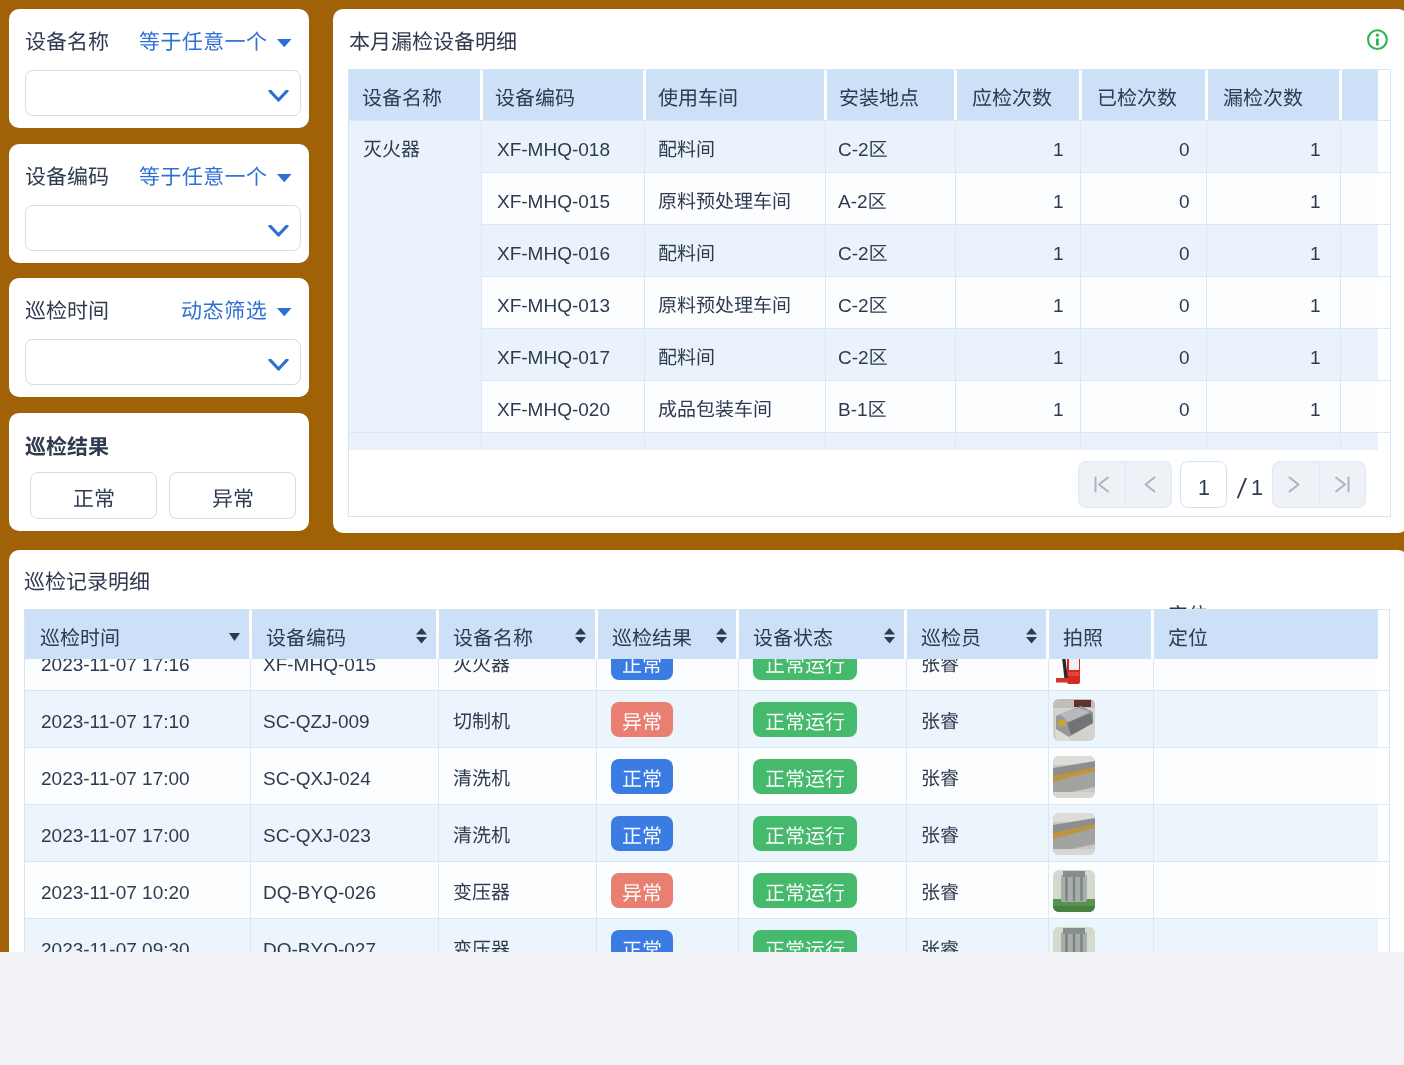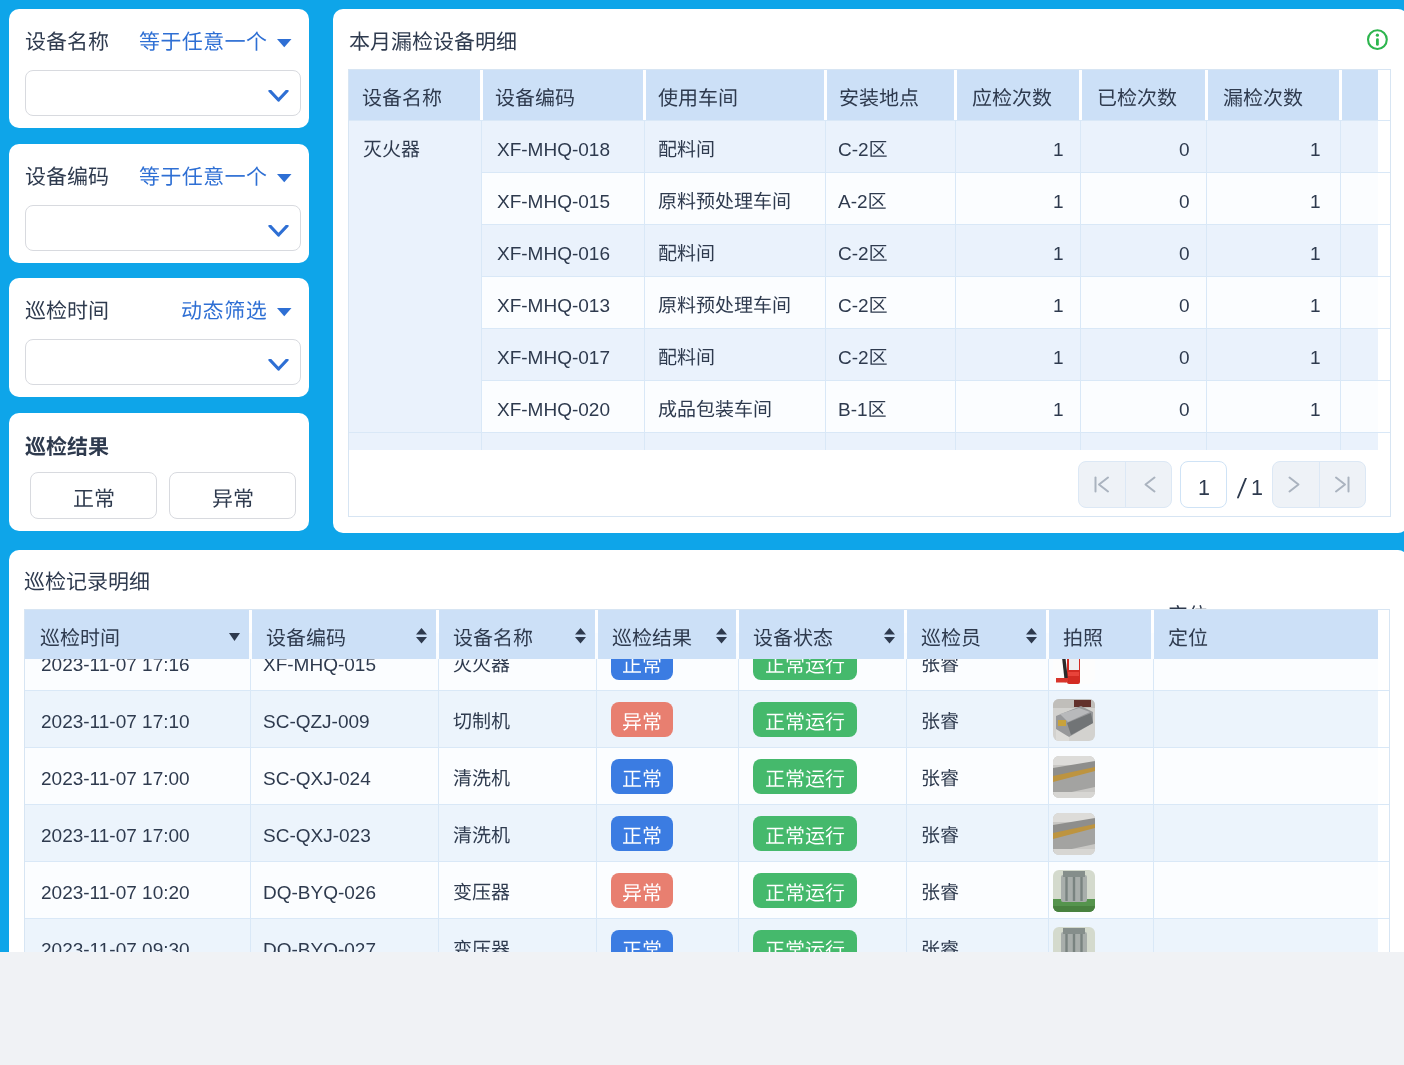--- a/index.html
+++ b/index.html
@@ -1,15 +1,15 @@
 <!DOCTYPE html>
 <html><head><meta charset="utf-8"><title>dash</title><style>
 *{margin:0;padding:0;box-sizing:border-box}
 html,body{width:1404px;height:1065px;background:#f0f2f5;font-family:"Liberation Sans",sans-serif;overflow:hidden}
-#page{position:relative;width:1404px;height:952px;background:#0ea5e9;overflow:hidden}
+#page{position:relative;width:1404px;height:952px;background:#a16207;overflow:hidden}
 </style></head>
 <body>
 <div id="page">
 <svg width="0" height="0" style="position:absolute">
       <defs>
         <path id="g4e00" d="M44 431H960V349H44Z"></path>
         <path id="g4e2a" d="M506 841 573 810Q518 719 442 637Q367 556 276 490Q186 424 91 377Q82 394 66 413Q51 432 35 446Q130 487 218 548Q307 608 382 683Q456 758 506 841ZM528 786Q595 704 666 641Q737 579 813 531Q889 484 969 444Q954 432 939 413Q923 394 914 376Q833 419 757 471Q682 523 609 592Q536 661 463 753ZM460 545H538V-79H460Z"></path>
         <path id="g4e8e" d="M55 441H946V366H55ZM470 744H549V30Q549 -11 537 -31Q524 -51 496 -61Q468 -71 418 -73Q367 -75 290 -75Q288 -64 283 -50Q278 -36 271 -21Q265 -7 259 4Q300 2 337 2Q374 2 402 2Q429 3 440 3Q457 3 463 9Q470 14 470 30ZM124 769H876V694H124Z"></path>
         <path id="g4efb" d="M864 815 920 752Q865 733 798 717Q730 701 656 687Q582 673 507 662Q431 651 359 643Q357 656 350 675Q343 693 337 706Q407 715 480 727Q554 739 624 753Q695 767 756 783Q818 799 864 815ZM304 412H960V340H304ZM343 31H944V-41H343ZM601 705H677V11H601ZM186 574 260 648 260 647V-80H186ZM295 840 367 817Q332 729 284 645Q237 561 182 487Q127 413 68 356Q64 365 56 379Q47 393 38 408Q29 422 22 431Q76 480 126 546Q177 611 220 686Q264 761 295 840Z"></path>
         <path id="g4f4d" d="M369 658H914V585H369ZM435 509 503 525Q516 472 527 414Q539 356 549 299Q559 242 566 191Q573 140 577 102L503 80Q500 120 493 172Q487 224 477 282Q468 340 457 399Q446 457 435 509ZM774 532 853 519Q842 457 829 388Q816 319 801 250Q786 181 770 119Q755 56 740 6L674 21Q689 72 703 136Q718 199 731 269Q745 339 756 407Q767 475 774 532ZM326 34H955V-38H326ZM570 828 641 847Q655 810 669 766Q684 723 692 691L617 669Q611 701 598 746Q584 791 570 828ZM286 836 357 815Q324 730 281 648Q237 565 186 492Q135 419 81 363Q77 372 69 386Q62 400 53 415Q45 429 38 437Q87 486 133 550Q179 614 219 687Q258 761 286 836ZM180 579 254 653 255 652V-78H180Z"></path>

